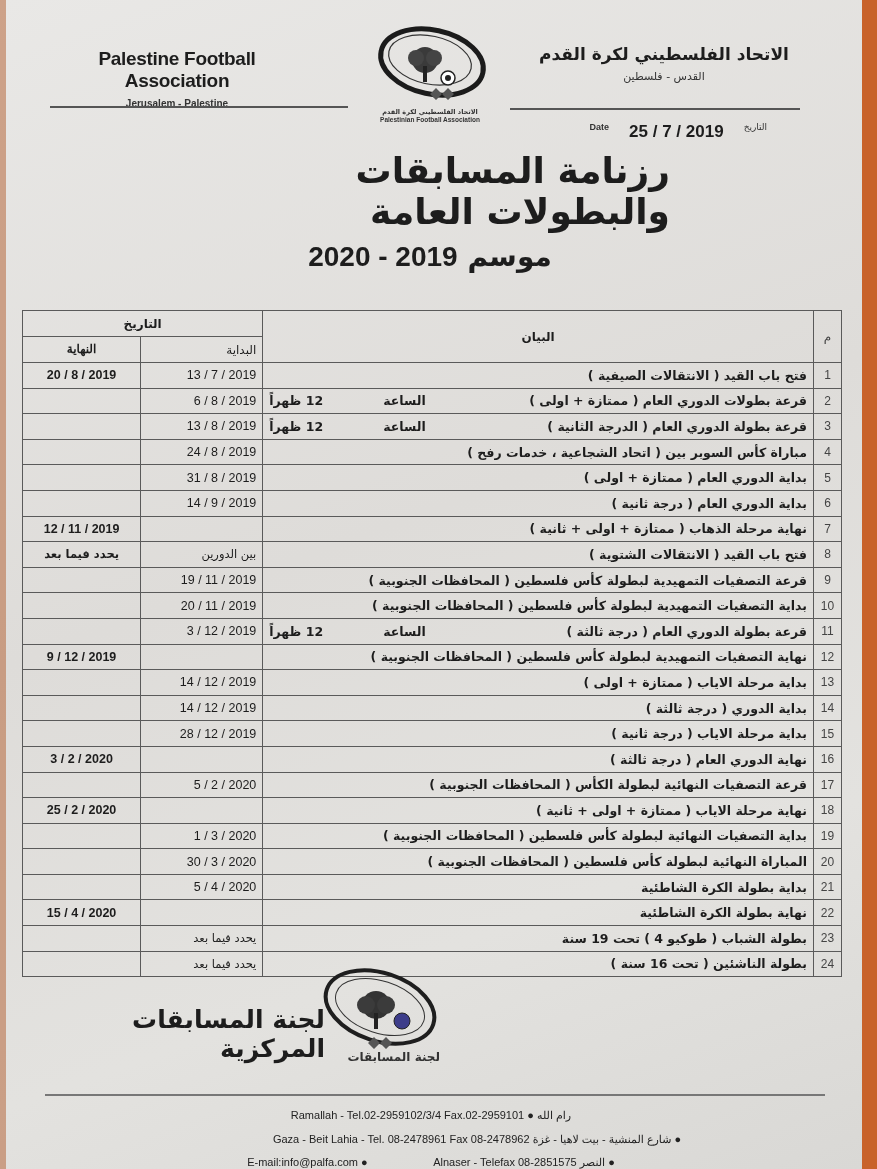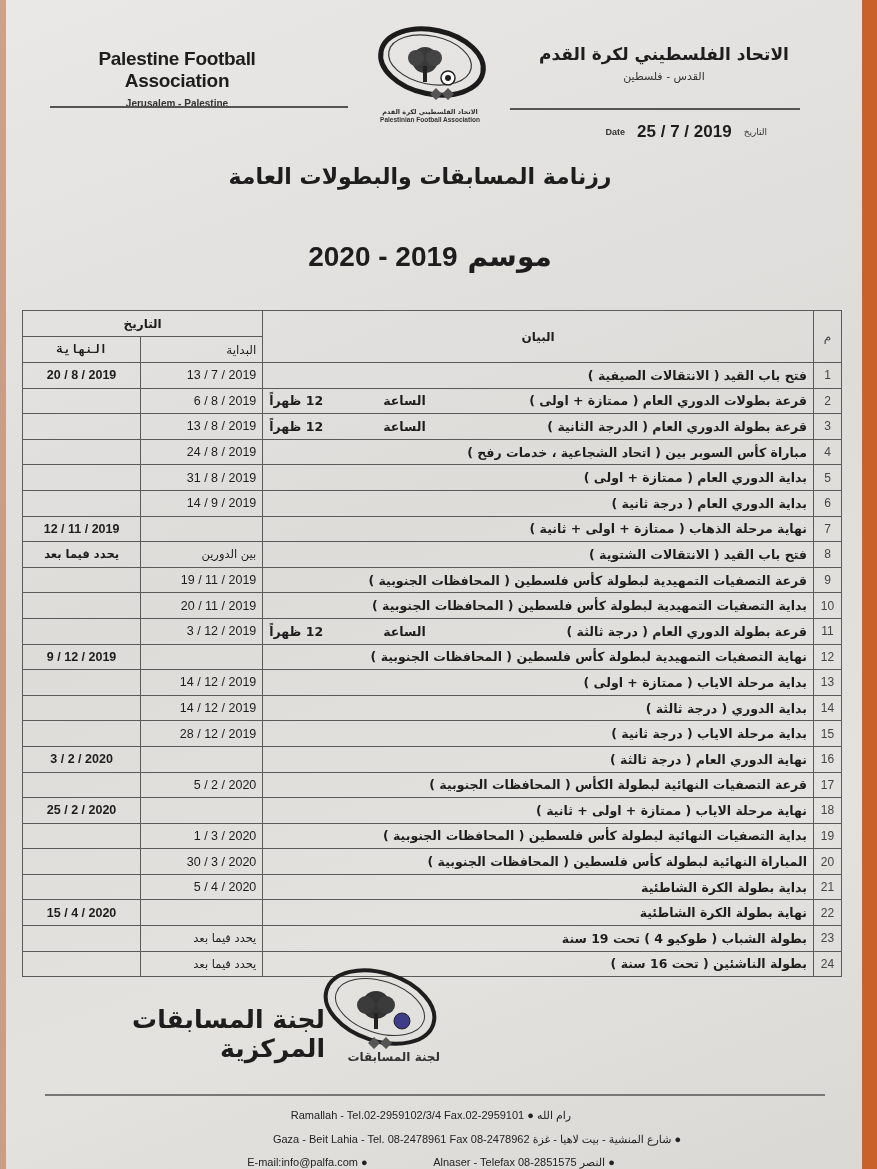--- a/index.html
+++ b/index.html
@@ -24,26 +24,26 @@
   .hdr-en { position: absolute; left: 62px; top: 48px; width: 230px; text-align: center; }
   .hdr-en .t1 { font-family: "Liberation Sans", sans-serif; font-weight: bold; font-size: 19px; letter-spacing: -0.3px; }
   .hdr-en .t2 { font-family: "Liberation Sans", sans-serif; font-size: 10px; margin-top: 6px; font-weight: bold; color: #333; }
   .hdr-ar { position: absolute; right: 68px; top: 44px; width: 260px; text-align: center; direction: rtl; }
   .hdr-ar .t1 { font-weight: bold; font-size: 17px; }
   .hdr-ar .t2 { font-size: 11px; margin-top: 6px; color: #333; }
   .hdr-line-l { position: absolute; left: 50px; top: 106px; width: 298px; height: 2px; background: #555; }
   .hdr-line-r { position: absolute; left: 510px; top: 108px; width: 290px; height: 2px; background: #555; }
   .logo { position: absolute; left: 370px; top: 22px; width: 130px; height: 108px; }
   .logo-cap { position: absolute; left: 340px; top: 108px; width: 180px; text-align: center; font-size: 6.5px; font-weight: bold; line-height: 8px; color: #333; }
-  .date-row { position: absolute; right: 95px; top: 122px; display: flex; align-items: center; gap: 12px; direction: ltr; }
+  .date-row { position: absolute; right: 95px; top: 122px; display: flex; align-items: flex-start; gap: 20px; direction: ltr; }
   .date-row .lbl-en { font-family: "Liberation Sans", sans-serif; font-size: 9px; font-weight: bold; color: #333; }
   .date-row .val { font-family: "Liberation Sans", sans-serif; font-weight: bold; font-size: 17px; }
   .date-row .lbl-ar { font-size: 9px; color: #333; }
   
-  .title { position: absolute; left: 170px; top: 164px; width: 500px; text-align: center; direction: rtl; font-weight: bold; font-size: 22px; letter-spacing: -0.5px; }
+  .title { position: absolute; left: 170px; top: 150px; width: 500px; direction: rtl; font-weight: bold; font-size: 36px; letter-spacing: -0.5px; }
   .season { position: absolute; left: 270px; top: 240px; width: 320px; text-align: center; direction: rtl; font-weight: bold; font-size: 28px; }
   .season .yr { font-family: "Liberation Sans", sans-serif; }
   
   .tbl { position: absolute; left: 22px; top: 310px; width: 820px; border-collapse: collapse; direction: rtl; }
   .tbl td, .tbl th { border: 1.4px solid #5a5a5a; font-size: 12.5px; height: 25.6px; padding: 0 6px; white-space: nowrap; }
   .tbl th { font-weight: bold; font-size: 12px; }
   .tbl .c-num { width: 28px; text-align: center; font-family: "Liberation Sans", sans-serif; font-weight: normal; color: #444; font-size: 12px; }
   .tbl .c-desc { width: 550px; text-align: right; font-weight: bold; position: relative; }
   .tbl .c-start { width: 122px; text-align: right; font-family: "Liberation Sans", sans-serif; font-weight: normal; }
   .tbl .c-end { width: 118px; text-align: center; font-family: "Liberation Sans", sans-serif; font-weight: bold; }
@@ -113,21 +113,21 @@
 
   <table class="tbl">
     <thead>
       <tr class="hd-top">
         <th class="c-num" rowspan="2">م</th>
         <th class="c-desc" rowspan="2" style="text-align:center;">البيان</th>
         <th colspan="2" style="text-align:center;">التاريخ</th>
       </tr>
       <tr class="hd-bot">
         <th class="c-start" style="font-family:'DejaVu Sans',sans-serif;">البداية</th>
-        <th class="c-end" style="font-family:Liberation Mono, monospace;">النهاية</th>
+        <th class="c-end" style="font-family:Liberation Serif, serif;">النهاية</th>
       </tr>
     </thead>
     <tbody id="tbody">
         <tr>
           <td class="c-num">1</td>
           <td class="c-desc">
             <div class="desc-wrap">
               <span>فتح باب القيد ( الانتقالات الصيفية )</span>
             </div>
           </td>

